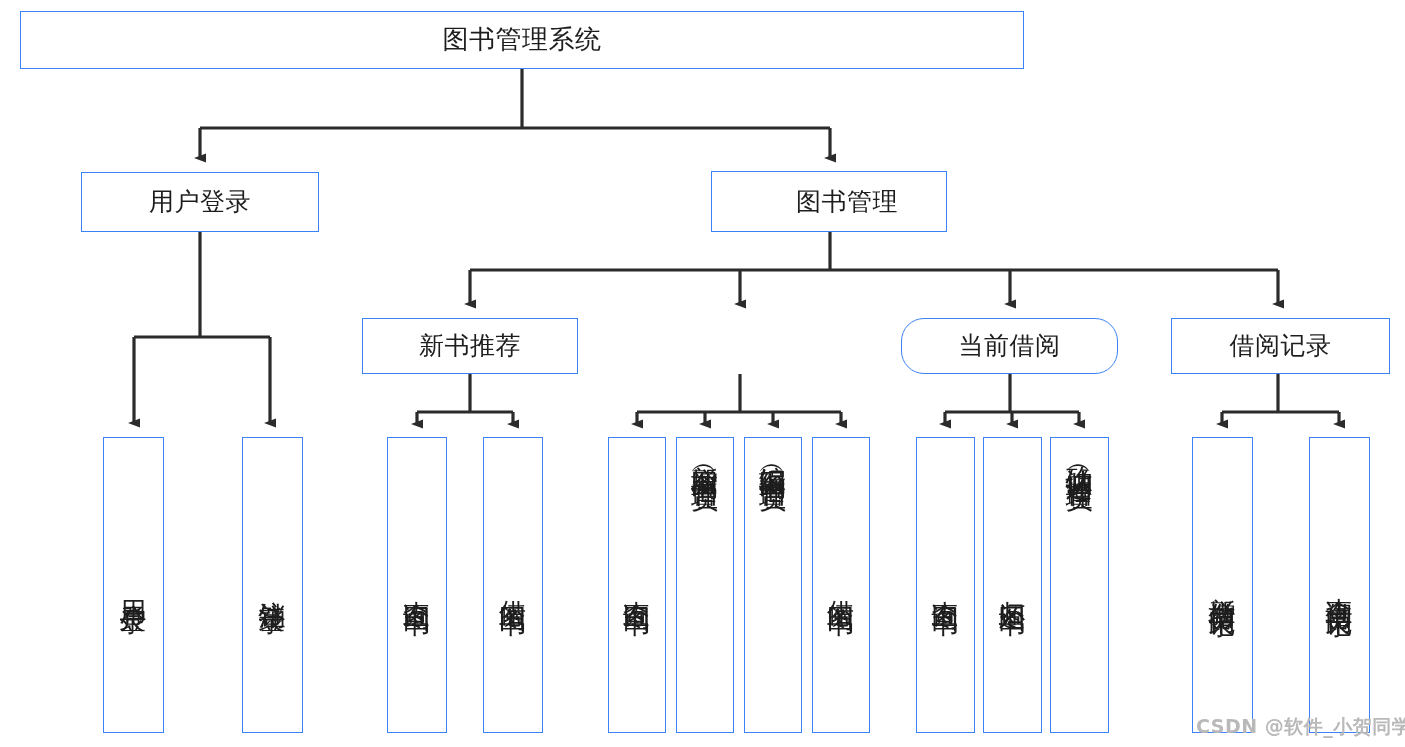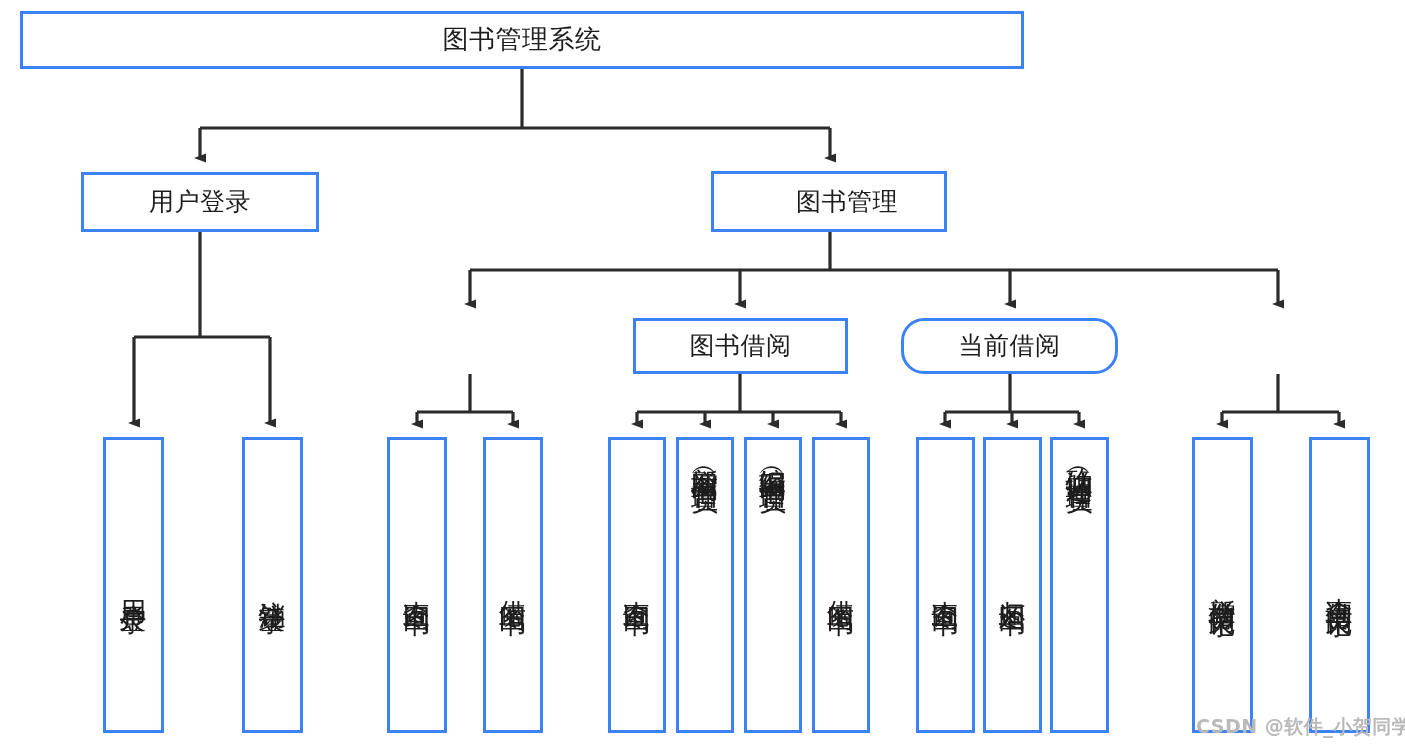--- a/index.html
+++ b/index.html
@@ -21,21 +21,21 @@
     position: absolute;
     left: 0;
     top: 0;
     width: 1405px;
     height: 747px;
     pointer-events: none;
   }
   .node {
     position: absolute;
     box-sizing: border-box;
-    border: 3px solid #3b82f6;
+    border: 1px solid #3b82f6;
     background: #ffffff;
     display: flex;
     align-items: center;
     justify-content: center;
     color: #1d1d1d;
   }
   .node .label {
     display: block;
     text-align: center;
     line-height: 1.12;
@@ -135,26 +135,29 @@
     <span class="label">图书管理系统</span>
   </div>
 
   <div class="node h" style="left:81px; top:172px; width:238px; height:60px;">
     <span class="label">用户登录</span>
   </div>
   <div class="node h" style="left:711px; top:171px; width:236px; height:61px;padding-left:36px;">
     <span class="label">图书管理</span>
   </div>
 
-  <div class="node h" style="left:633px; top:318px; width:215px; height:56px;">
-    <span class="label">图书借阅</span>
+  <div class="node h" style="left:362px; top:318px; width:216px; height:56px;">
+    <span class="label">新书推荐</span>
   </div>
   <div class="node h" style="left:901px; top:318px; width:217px; height:56px;border-radius:23px;">
     <span class="label">当前借阅</span>
   </div>
+  <div class="node h" style="left:1171px; top:318px; width:219px; height:56px;">
+    <span class="label">借阅记录</span>
+  </div>
 
   <div class="node v centered" style="left:103px; top:437px; width:61px; height:296px;">
     <span class="label">用户登录</span>
   </div>
   <div class="node v centered" style="left:242px; top:437px; width:61px; height:296px;">
     <span class="label">注销登录</span>
   </div>
 
   <div class="node v centered" style="left:387px; top:437px; width:60px; height:296px;">
     <span class="label">查询图书</span>

